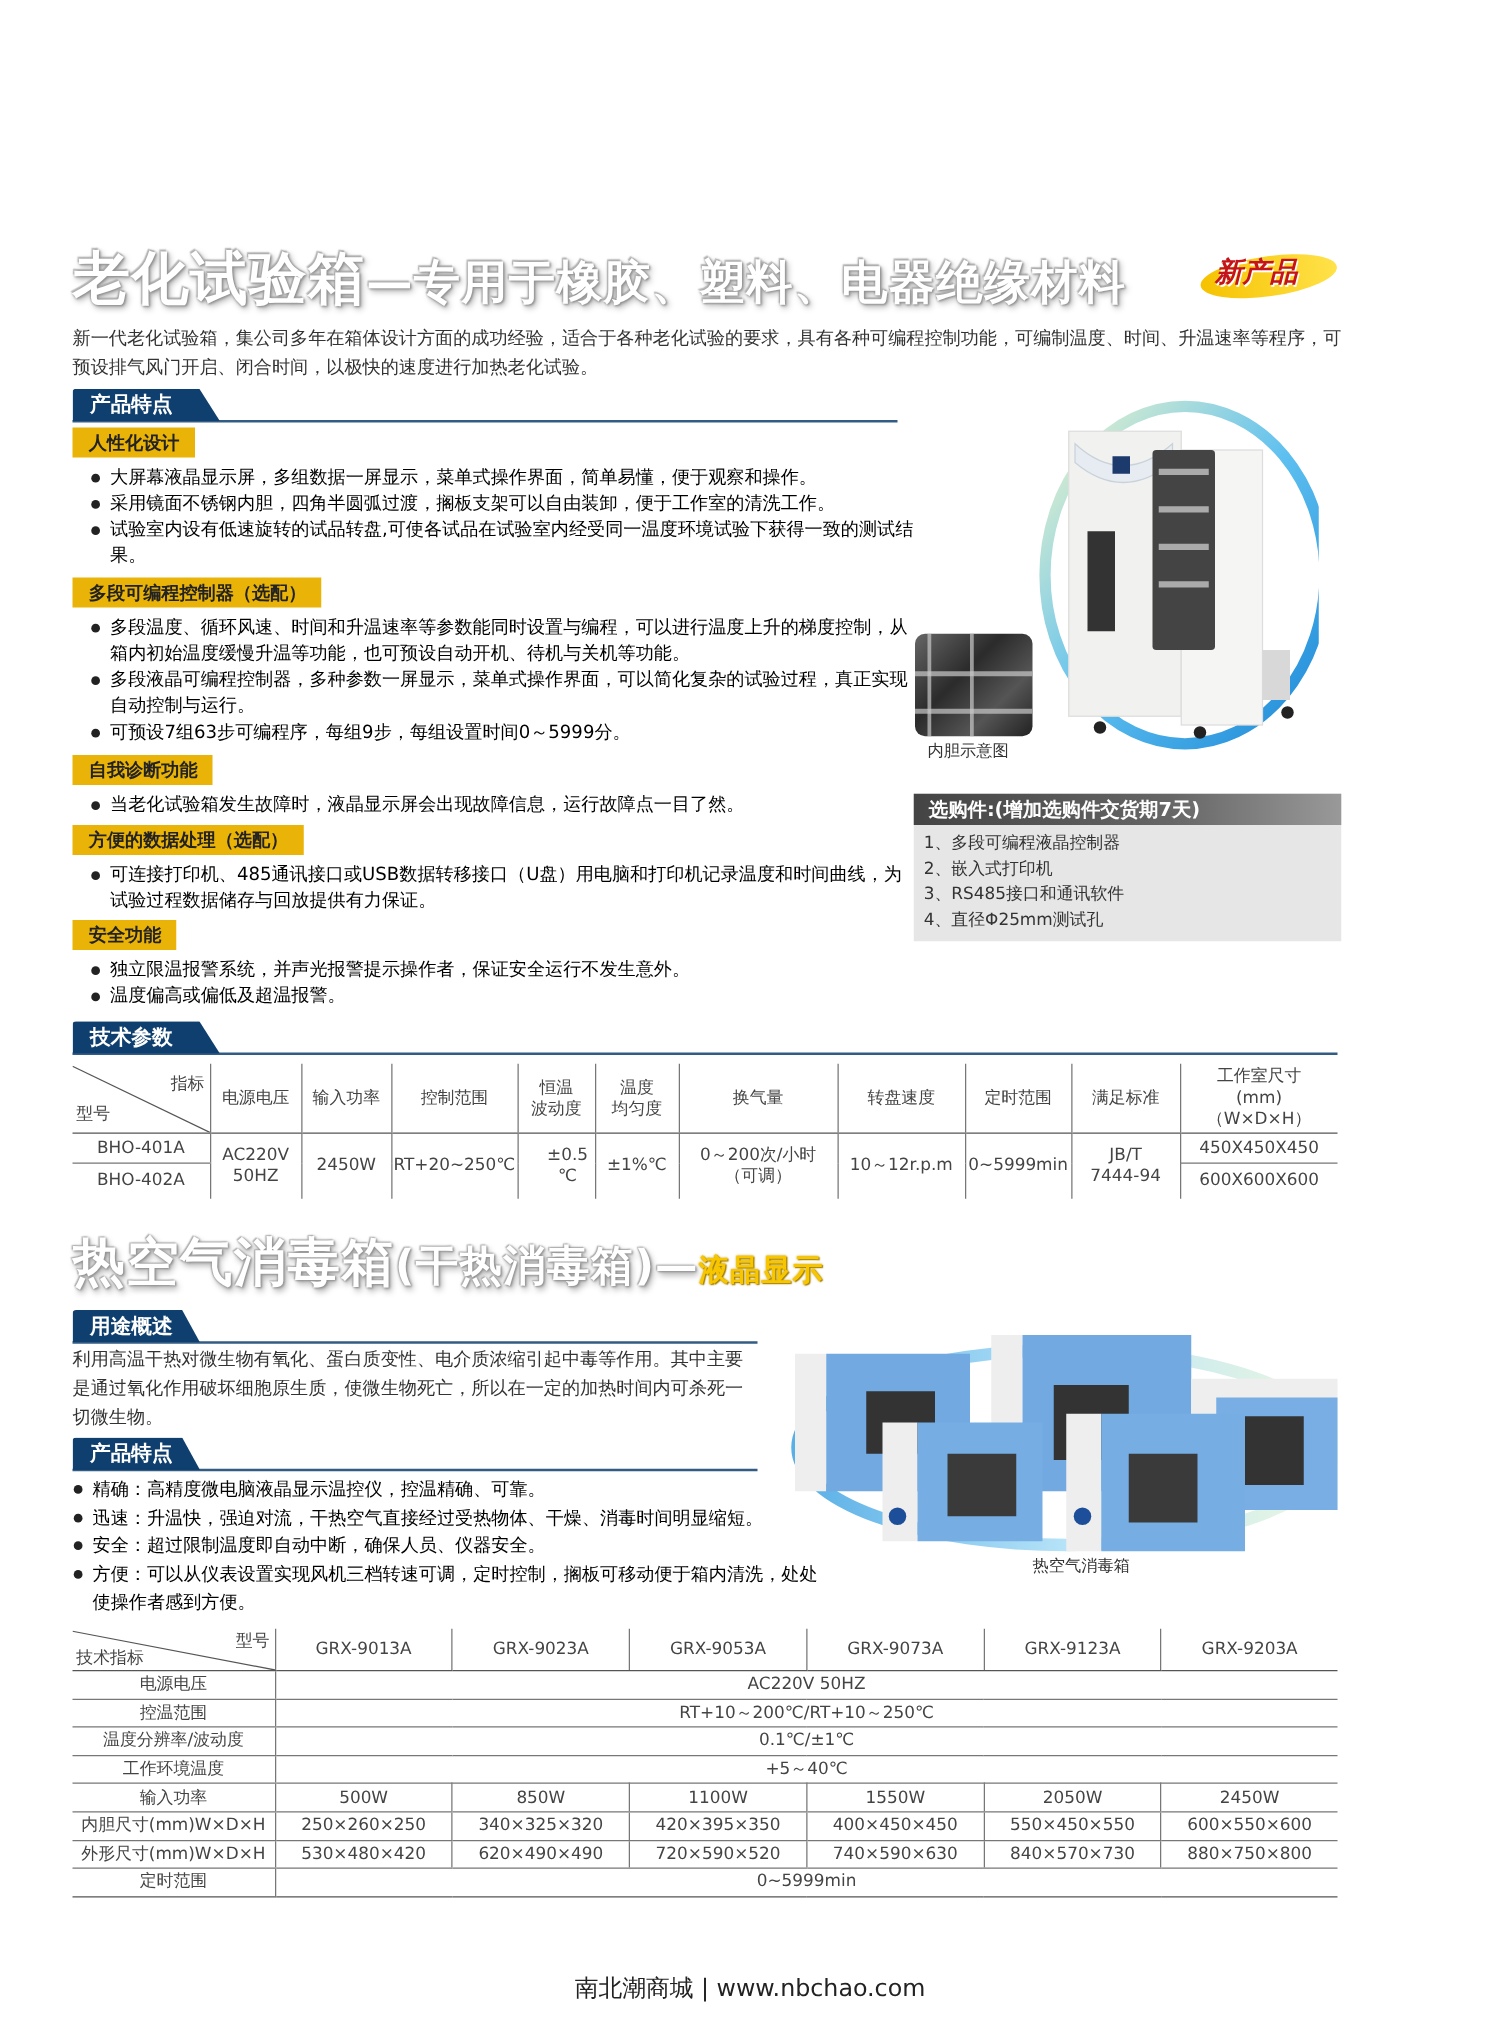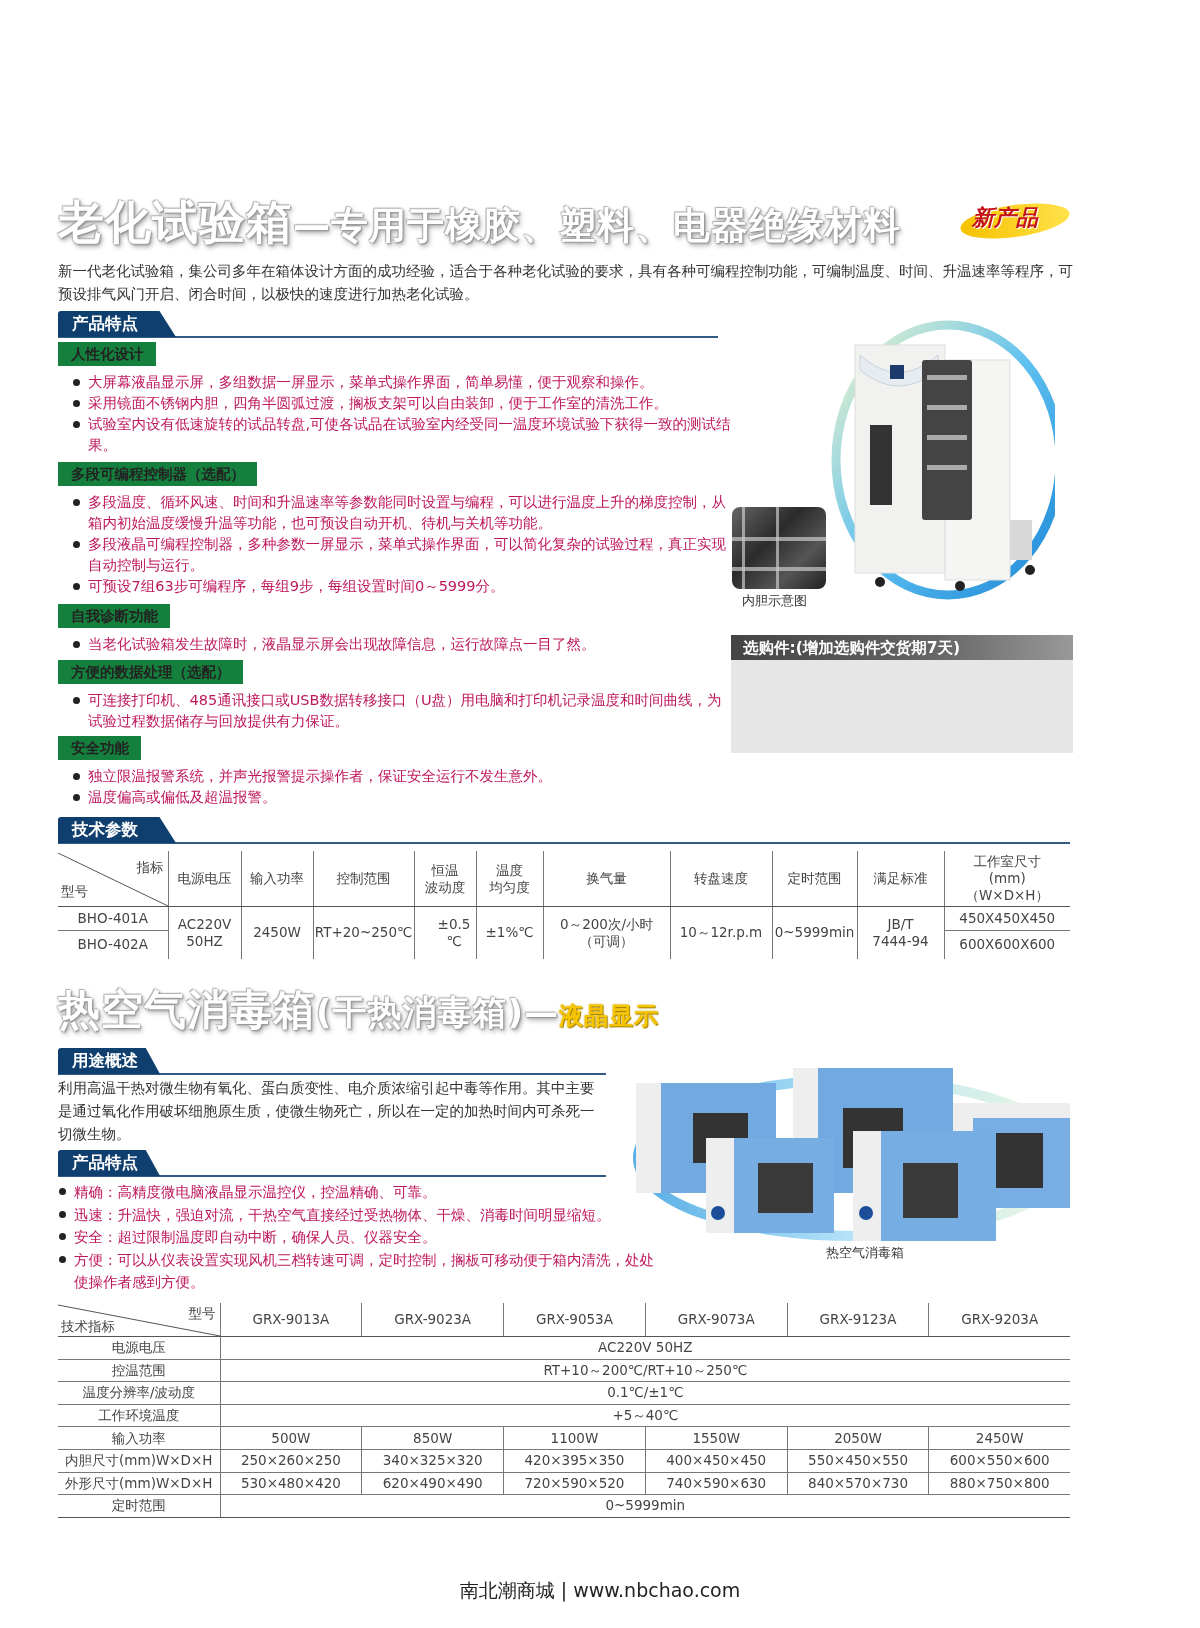--- a/index.html
+++ b/index.html
@@ -9,22 +9,22 @@
  text-shadow:0 0 2px #9a9a9a,1px 1px 2px #888,2px 3px 5px #aaa,-1px -1px 1px #bbb;white-space:nowrap}
 .t1{left:58px;top:192px;font-size:46px}
 .t1 .sub{font-size:37px}
 .badge{position:absolute;left:960px;top:195px;width:110px;height:52px}
 .badge .oval{position:absolute;left:0;top:10px;width:110px;height:32px;border-radius:50%;background:linear-gradient(90deg,#f6c200,#ffe24a);transform:rotate(-8deg)}
 .badge .txt{position:absolute;left:12px;top:8px;font-size:22px;font-weight:bold;color:#c4141a;font-style:italic;text-shadow:1px 1px 0 #fff}
 .intro{position:absolute;left:58px;top:260px;width:1020px;font-size:14.5px;line-height:23px;color:#333}
 .sec-head{position:absolute;height:26px}
 .sec-head .tab{position:absolute;left:0;top:0;height:26px;background:#0f3f6e;color:#fff;font-size:16.5px;font-weight:bold;padding:2px 14px 0 14px;clip-path:polygon(0 0,86% 0,100% 100%,0 100%);border-radius:3px 0 0 0}
 .sec-head .line{position:absolute;left:0;bottom:-1px;height:2px;background:#0f3f6e;opacity:.85}
-.sub-head{position:absolute;background:#15803d;font-size:14.5px;font-weight:bold;color:#222;padding:3px 12px 3px 13px;height:24px;white-space:nowrap}
-.blist{position:absolute;font-size:14.5px;line-height:21px;color:#be185d}
+.sub-head{position:absolute;background:#eab308;font-size:14.5px;font-weight:bold;color:#222;padding:3px 12px 3px 13px;height:24px;white-space:nowrap}
+.blist{position:absolute;font-size:14.5px;line-height:21px;color:#000000}
 .blist li{list-style:none;position:relative;padding-left:16px}
 .blist li:before{content:"";position:absolute;left:1px;top:7px;width:7px;height:7px;border-radius:50%;background:#222}
 .img-oven1{position:absolute;left:830px;top:320px;width:225px;height:280px}
 .img-inner{position:absolute;left:732px;top:507px;width:94px;height:82px;border-radius:8px;background:linear-gradient(135deg,#666,#2b2b2b 40%,#555 70%,#222);overflow:hidden}
 .img-inner .bar{position:absolute;background:#c9c9c9;opacity:.7}
 .caption{position:absolute;font-size:13px;color:#333;white-space:nowrap}
 .options{position:absolute;left:731px;top:635px;width:342px;height:118px;background:#e6e6e6}
 .options .hd{height:25px;background:linear-gradient(90deg,#444,#666 60%,#999);color:#fff;font-size:15.5px;font-weight:bold;padding:3px 12px}
 .options .it{font-size:13.5px;color:#333;padding-left:8px;line-height:20.5px}
 table{border-collapse:collapse;position:absolute}
@@ -126,20 +126,26 @@
 <div class="img-inner">
   <div class="bar" style="left:10px;top:0;width:3px;height:82px"></div>
   <div class="bar" style="left:44px;top:0;width:3px;height:82px"></div>
   <div class="bar" style="left:0;top:30px;width:94px;height:4px"></div>
   <div class="bar" style="left:0;top:60px;width:94px;height:4px"></div>
 </div>
 <div class="caption" style="left:742px;top:592px">内胆示意图</div>
 
 <div class="options">
   <div class="hd">选购件:(增加选购件交货期7天)</div>
+  <div style="padding-top:4px">
+    <div class="it">1、多段可编程液晶控制器</div>
+    <div class="it">2、嵌入式打印机</div>
+    <div class="it">3、RS485接口和通讯软件</div>
+    <div class="it">4、直径Φ25mm测试孔</div>
+  </div>
 </div>
 
 <div class="sec-head" style="left:58px;top:817px;width:1012px">
   <div class="tab" style="width:118px">技术参数</div>
   <div class="line" style="width:1012px"></div>
 </div>
 
 <table class="tbl1">
   <tbody>
       <tr class="h">

